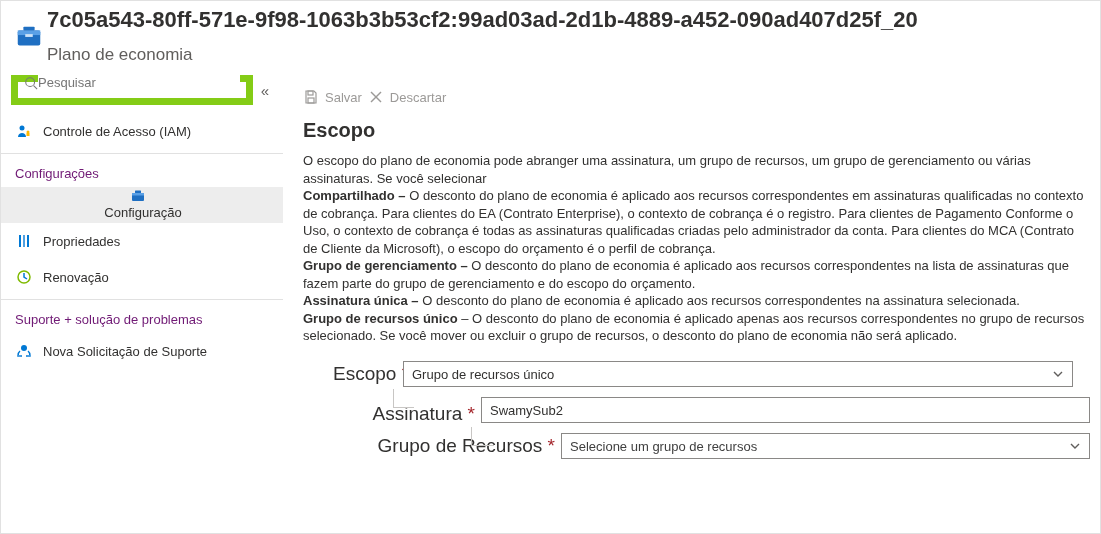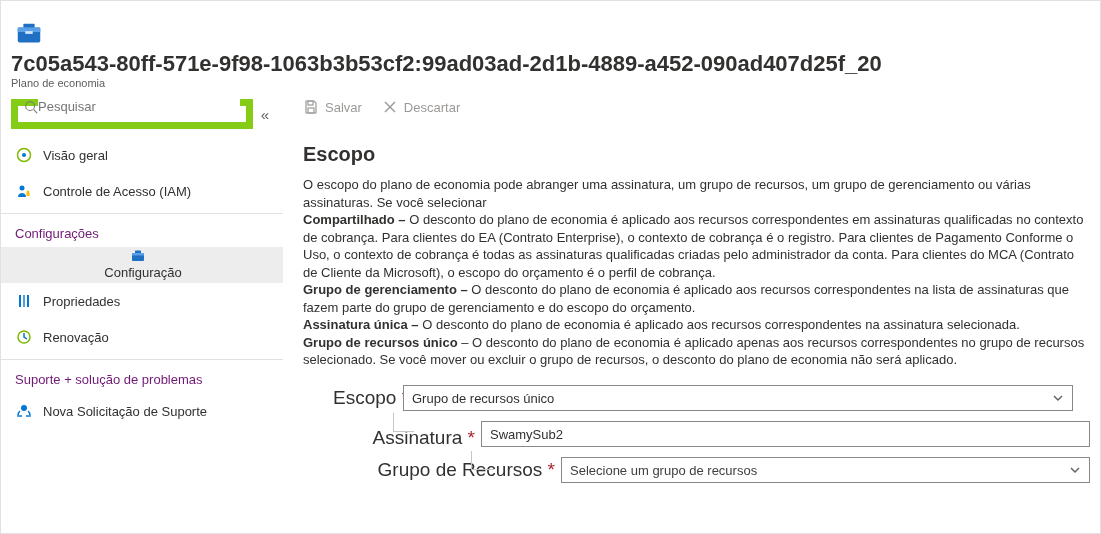--- a/index.html
+++ b/index.html
@@ -1,44 +1,44 @@
 <!DOCTYPE html>
 <html><head>
 <meta charset="utf-8">
 <style>
   * { box-sizing: border-box; }
   html, body { margin: 0; padding: 0; font-family: "Segoe UI", Arial, sans-serif; font-size: 13px; color: #323130; background: #fff; }
   .page { width: 1101px; height: 534px; border: 1px solid #e1e1e1; overflow: hidden; position: relative; }
 
   
-  .header { display: flex; align-items: flex-start; padding: 14px 10px 4px 10px; flex-direction: column; }
+  .header { display: flex; align-items: center; padding: 6px 10px 4px 10px; }
   .header-icon { width: 36px; height: 36px; flex: 0 0 36px; display:flex; align-items:center; justify-content:center; }
   .header-text { flex: 1; min-width: 0; }
   .header-title { font-size: 22px; font-weight: 600; white-space: nowrap; overflow: hidden; text-overflow: clip; }
-  .header-subtitle { font-size: 11px; color: #605e5c; margin-top: 0px; }
+  .header-subtitle { font-size: 17px; color: #605e5c; margin-top: 12px; }
 
   .body { display: flex; height: calc(100% - 50px); }
 
   
   .sidebar { width: 282px; flex: 0 0 282px; border-right: none; padding-top: 2px; }
   .search-row { display:flex; align-items:center; padding: 4px 6px 8px 10px; }
   .search { flex:1; display:flex; align-items:flex-end; border:7px solid #84cc16; height:26px; padding:8px 6px; background:#fff; }
   .search input { border:none; outline:none; flex:1; font-size:13px; color:#605e5c; font-family:inherit; padding:0; }
   .search input::placeholder { color:#767676; }
   .collapse { width:24px; text-align:center; color:#605e5c; cursor:pointer; font-size:15px; }
   .nav-item { display:flex; align-items:center; height:36px; padding:0 12px 0 14px; cursor:pointer; }
   .nav-item.selected { background:#ededed;flex-direction:column; }
   .nav-icon { width:18px; height:18px; flex:0 0 18px; margin-right:10px; display:flex; align-items:center; justify-content:center; }
   .nav-label { font-size:13px; }
   .nav-group { font-size:13px; font-weight:400; color:#701a75; padding: 10px 14px 6px 14px; }
   .nav-sep { border-top:1px solid #e1e1e1; margin:4px 0 2px 0; }
 
   
   .main { flex:1; padding: 6px 10px 10px 20px; overflow:hidden; }
-  .toolbar { display:flex; align-items:flex-start; gap:20px; height:30px; }
+  .toolbar { display:flex; align-items:flex-end; gap:6px; height:30px; }
   .tb-btn { display:flex; align-items:center; gap:6px; color:#9c9a98; cursor:default; }
   .tb-btn svg { stroke:#9c9a98; fill:none; }
   .section-title { font-size:20px; font-weight:600; margin:14px 0 10px 0; }
   .desc { font-size:13px; line-height:1.35; max-width: 790px; }
   .desc p { margin:0 0 0 0; }
   .desc b { font-weight:600; }
 
   .form { margin-top:16px; }
   .form-row { display:flex; align-items:center; }
   .form-label { text-align:right; padding-right:6px; font-size:19px; white-space:nowrap; }
@@ -91,29 +91,20 @@
         <div class="search">
           <svg width="14" height="14" viewBox="0 0 16 16">
               <circle cx="7" cy="7" r="5" stroke="#767676" stroke-width="1.2" fill="none"></circle>
               <line x1="11" y1="11" x2="15" y2="15" stroke="#767676" stroke-width="1.2"></line>
             </svg>
           <input type="text" placeholder="Pesquisar" style="">
         </div>
         <div class="collapse">«</div>
       </div>
 
-      <div class="nav-item">
-        <span class="nav-icon">
-          <svg width="16" height="16" viewBox="0 0 16 16">
-              <circle cx="8" cy="8" r="6.5" stroke="#7fba00" stroke-width="1.5" fill="none"></circle>
-              <circle cx="8" cy="8" r="2" fill="#0078d4"></circle>
-            </svg>
-        </span>
-        <span class="nav-label">Visão geral</span>
-      </div>
       <div class="nav-item">
         <span class="nav-icon">
           <svg width="16" height="16" viewBox="0 0 16 16">
               <circle cx="6" cy="5" r="2.5" fill="#0078d4"></circle>
               <path d="M2 14c0-2.5 2-4 4-4s4 1.5 4 4" fill="#0078d4"></path>
               <circle cx="12" cy="9" r="1.5" fill="#ffb900"></circle>
               <rect x="10.5" y="10" width="3" height="3" fill="#ffb900"></rect>
             </svg>
         </span>
         <span class="nav-label">Controle de Acesso (IAM)</span>

